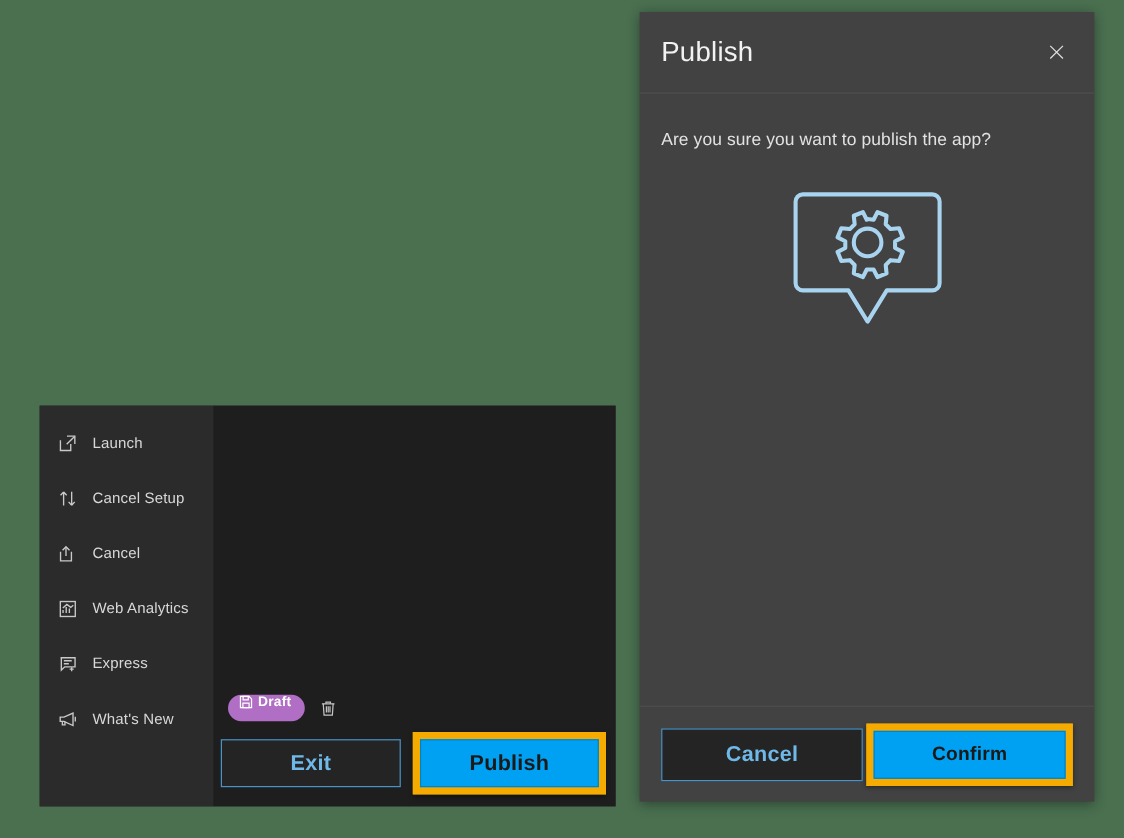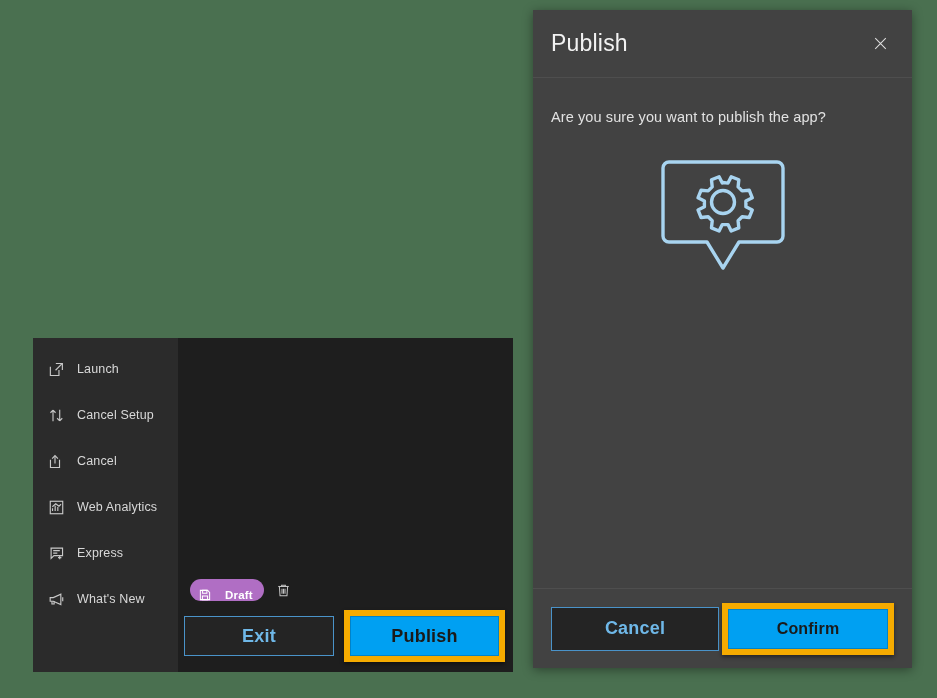--- a/index.html
+++ b/index.html
@@ -78,22 +78,22 @@
     position: absolute;
     left: 12px;
     bottom: 71px;
     display: flex;
     align-items: center;
     gap: 10px;
   }
 
   #draft-badge {
     display: flex;
-    align-items: flex-end;
-    gap: 14px;
+    align-items: flex-start;
+    gap: 4px;
     background: #b06ec4;
     border-radius: 11px;
     height: 22px;
     padding: 0 11px 0 9px;
     cursor: pointer;
   }
   #draft-badge .db-label {
     font-size: 11.5px;
     font-weight: bold;
     color: #ffffff;

